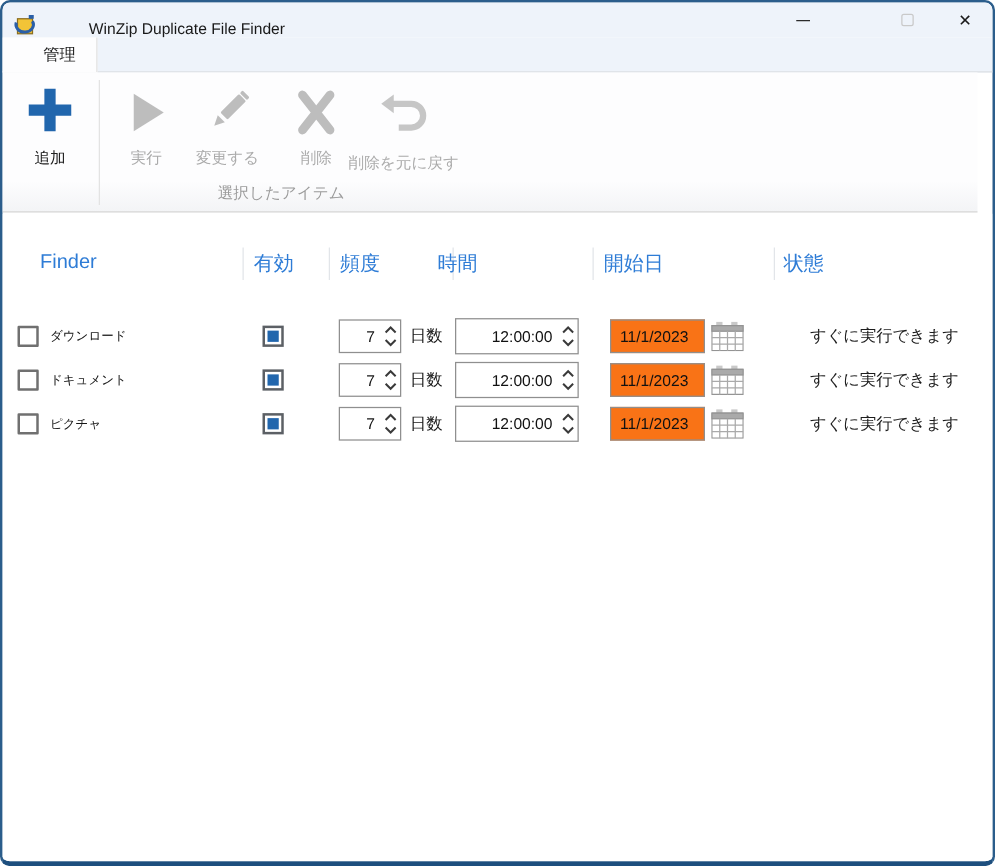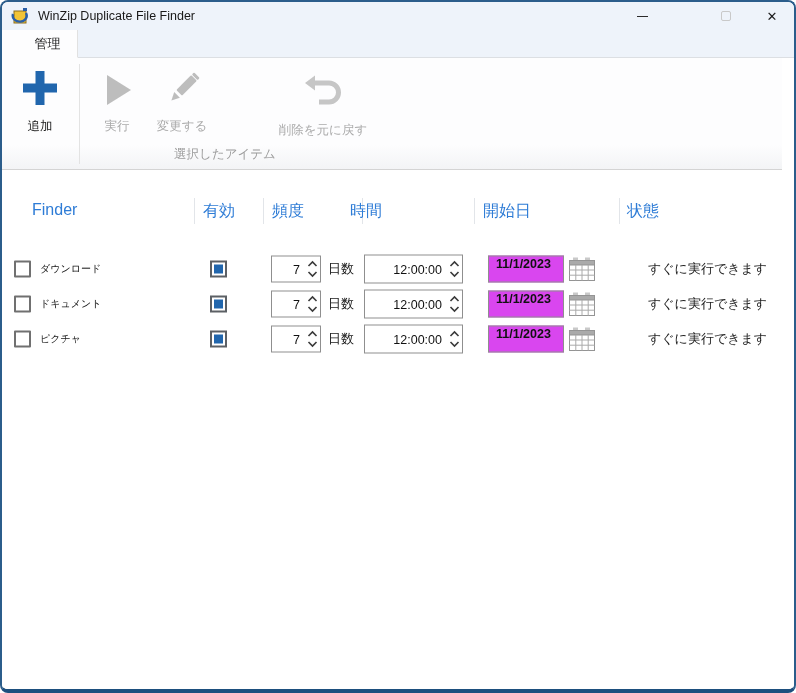--- a/index.html
+++ b/index.html
@@ -13,21 +13,21 @@
   *{margin:0;padding:0;box-sizing:border-box;}
   html,body{width:796px;height:693px;background:#fff;}
   body{font-family:"Liberation Sans","DejaVu Sans",sans-serif;color:#1a1a1a;}
   .window{
     position:relative;width:796px;height:693px;overflow:hidden;
     border:2px solid var(--window-border);
     border-bottom:4px solid var(--window-border-bottom);
     border-radius:8px 8px 8px 8px;background:#fff;
   }
   
-  .titlebar{position:absolute;left:0;top:0;right:0;height:28px;background:#eef3fa;display:flex;align-items:center;}
+  .titlebar{position:absolute;left:0;top:0;right:0;height:28px;background:#eef3fa;display:flex;align-items:flex-end;gap:33px;}
   .app-icon{width:20px;height:20px;margin-left:8px;flex:0 0 auto;}
   .title-text{margin-left:8px;font-size:12.5px;color:#191919;}
   .win-btn{position:absolute;top:0;width:46px;height:28px;display:flex;align-items:center;justify-content:center;cursor:default;}
   .btn-min{left:617px;}
   .btn-max{left:701px;}
   .btn-close{left:747px;}
   .glyph-min{width:11px;height:1px;background:#2b2b2b;}
   .glyph-max{width:10px;height:10px;border:1px solid #c9c9c9;border-radius:2px;}
   .glyph-close{font-size:13px;color:#1a1a1a;line-height:1;}
   
@@ -61,21 +61,21 @@
   .cb{left:12px;width:17px;height:17px;border:2px solid #707070;border-radius:1px;background:#fff;display:block;}
   .rowlabel{left:38px;font-size:10px;color:#161616;white-space:nowrap;text-align:center;}
   .encb{left:208px;width:17px;height:17px;border:2px solid #5c6065;background:#fff;display:flex;align-items:center;justify-content:center;}
   .encb-inner{width:9px;height:9px;background:var(--accent-blue);display:block;}
   .spin{background:#fff;border:1px solid #8f8f8f;display:flex;align-items:center;}
   .spin-freq{left:269px;width:50px;height:27px;}
   .spin-time{left:362px;width:99px;height:29px;}
   .spin-val{flex:1;text-align:right;font-size:12.5px;color:#111;padding-right:4px;}
   .chev{width:16px;display:flex;align-items:center;justify-content:center;}
   .days{left:326px;font-size:13px;color:#161616;}
-  .datebox{left:486px;width:76px;height:27px;background:#d946ef;border:1px solid #8f8f8f;display:flex;align-items:flex-start;font-weight:bold;}
+  .datebox{left:486px;width:76px;height:27px;background:#f97316;border:1px solid #8f8f8f;display:flex;align-items:center;}
   .dateval{font-size:12.5px;color:#111;padding-left:7px;white-space:nowrap;}
   .calbtn{left:567px;width:26px;height:24px;display:flex;align-items:center;justify-content:center;}
   .status{left:618px;font-size:13px;color:#1c1c1c;white-space:nowrap;margin-left:28px;}
 </style>
 </head>
 <body>
 
 <div class="window">
 
   <div class="titlebar">
@@ -129,20 +129,28 @@
 
     <div class="tool-btn tb-run">
       <span class="ticon">
         <svg width="34" height="36" viewBox="0 0 34 36">
             <polygon points="7,3 31,18 7,33" fill="#bdbdbd"></polygon>
           </svg>
       </span>
       <span class="tlabel gray-label">実行</span>
     </div>
 
+    <div class="tool-btn tb-del">
+      <span class="ticon">
+        <svg width="34" height="36" viewBox="0 0 34 36">
+            <path d="M6 4 L28 32 M28 4 L6 32" stroke="#bdbdbd" stroke-width="7" stroke-linecap="round"></path>
+          </svg>
+      </span>
+      <span class="tlabel gray-label">削除</span>
+    </div>
 
     <div class="tool-btn tb-undo">
       <span class="ticon">
         <svg width="38" height="34" viewBox="0 0 38 34">
             <path d="M9 9 h16 a9.5 9.5 0 0 1 0 19 h-10" fill="none" stroke="#c6c6c6" stroke-width="5"></path>
             <polygon points="11,1.5 11,16.5 1,9" fill="#c6c6c6"></polygon>
           </svg>
       </span>
       <span class="tlabel gray-label">削除を元に戻す</span>
     </div>

